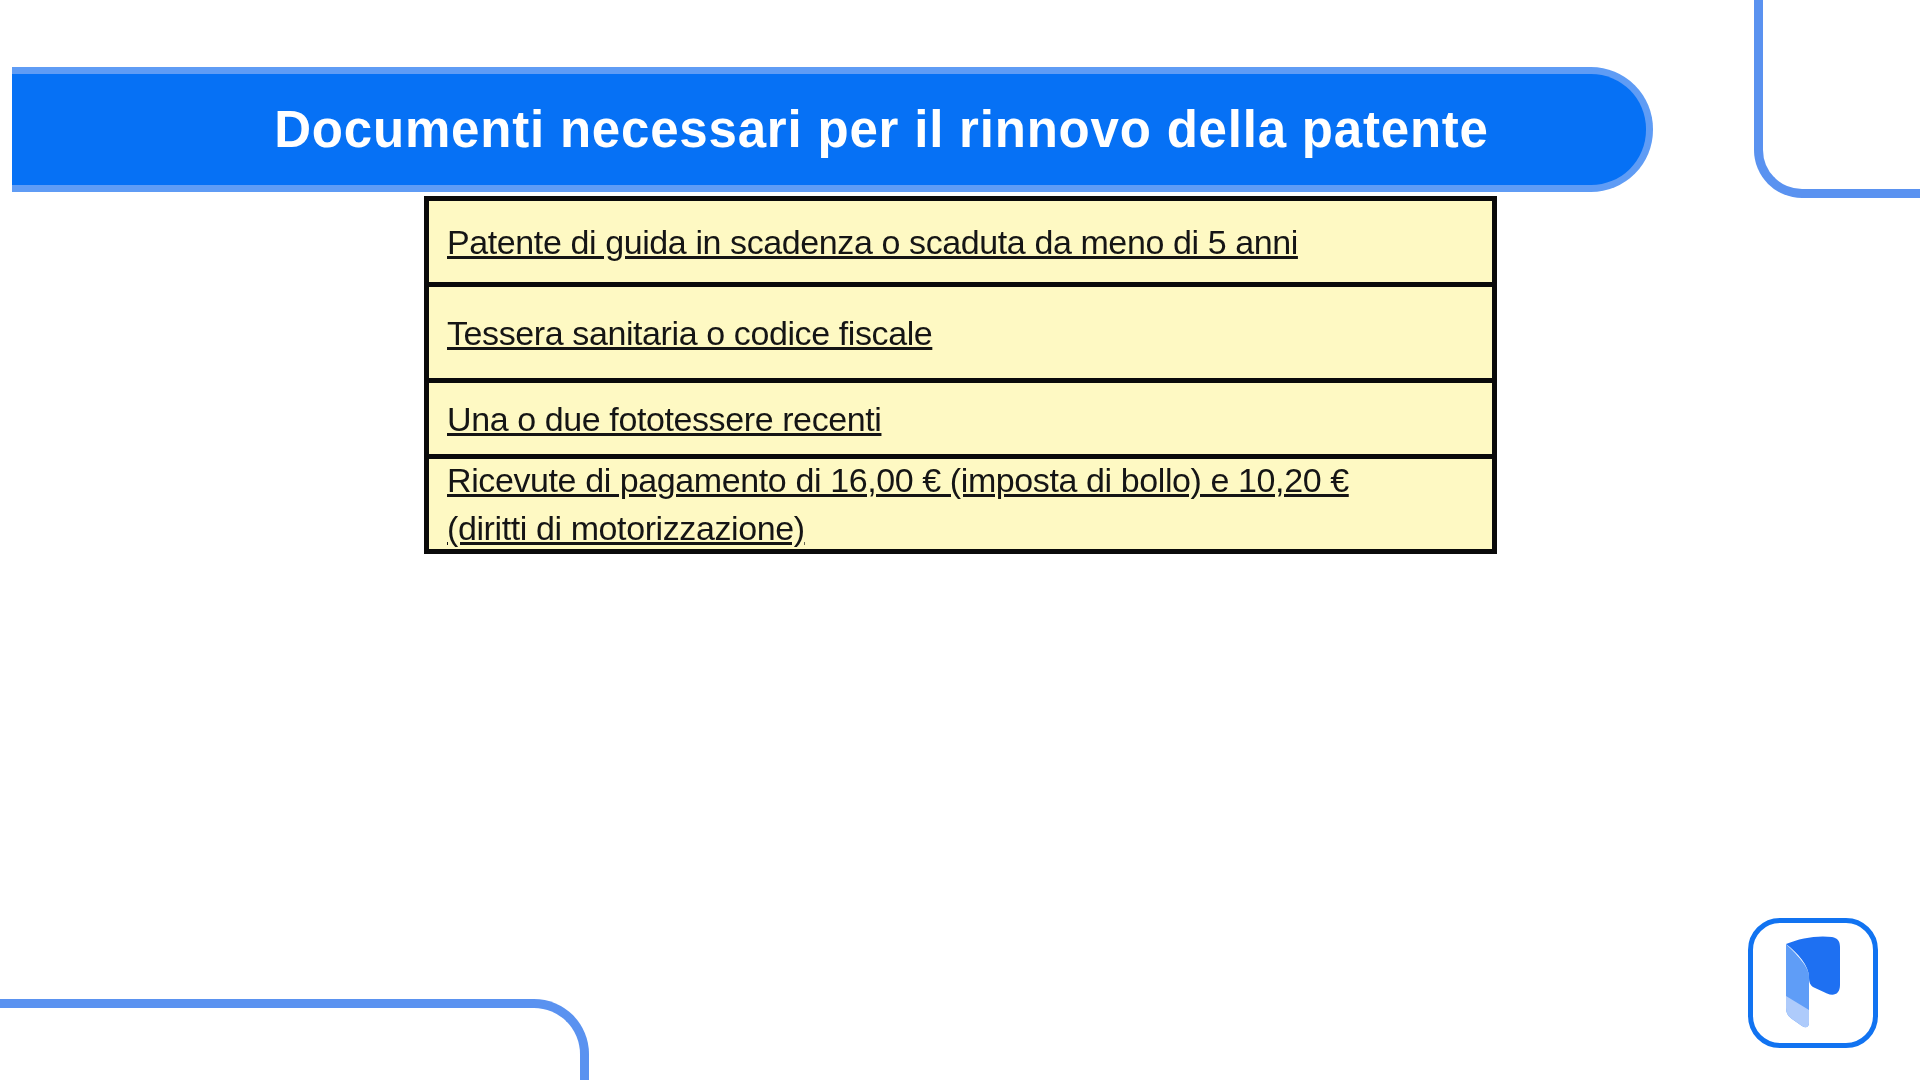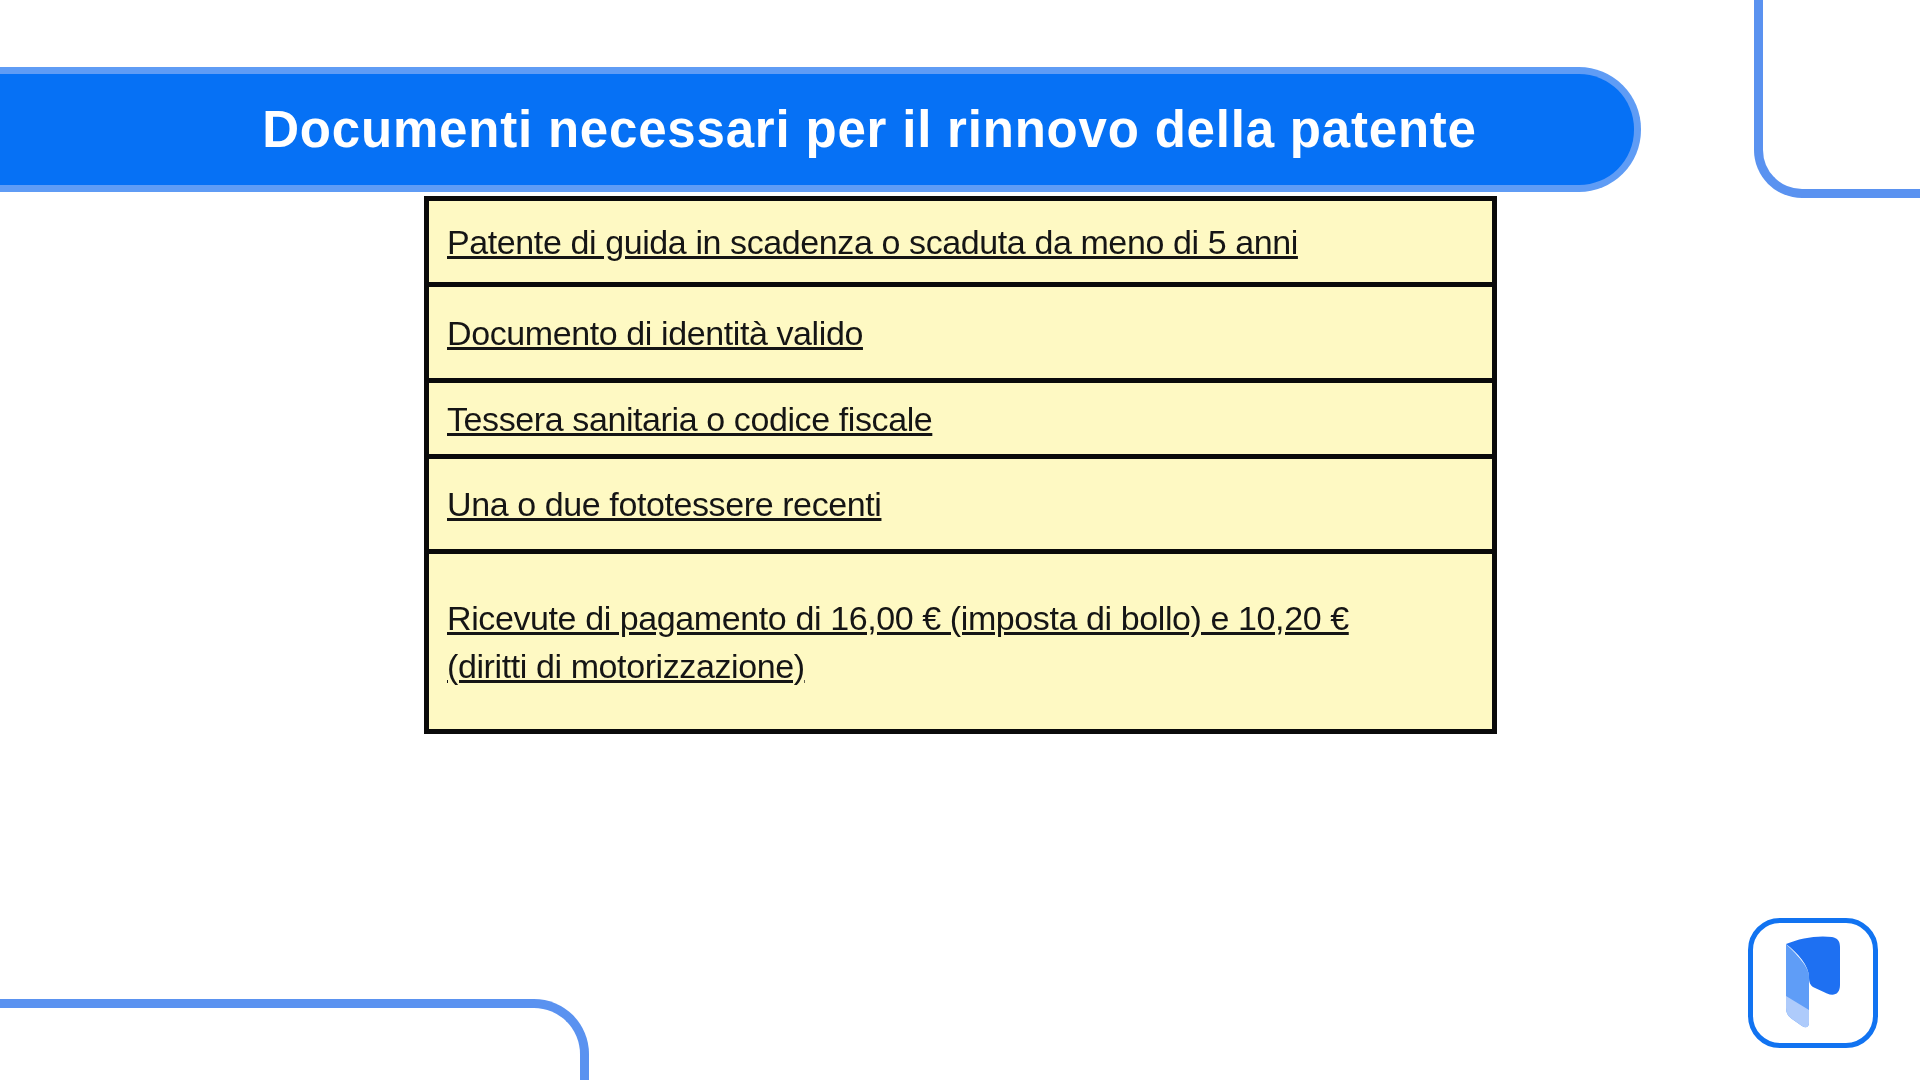--- a/index.html
+++ b/index.html
@@ -35,21 +35,21 @@
     height: 300px;
     border-top: 9px solid var(--corner-frame, #5a92f0);
     border-right: 9px solid var(--corner-frame, #5a92f0);
     border-top-right-radius: 55px;
     box-sizing: border-box;
   }
 
   
   .banner {
     position: absolute;
-    left: 0;
+    left: 12px;
     top: 67px;
     width: 1641px;
     height: 125px;
     box-sizing: border-box;
     background: var(--banner-fill, #0671f5);
     border: 7px solid var(--banner-border, #5f9cf5);
     border-left: none;
     border-radius: 0 62px 62px 0;
     display: flex;
     align-items: center;
@@ -127,23 +127,20 @@
 
   <header class="banner">
     <h1>Documenti necessari per il rinnovo della patente</h1>
   </header>
 
   <section class="doc-table">
     <div class="row">
       <span>Patente di guida in scadenza o scaduta da meno di 5 anni</span>
     </div>
     <div class="row">
-      <span>Documento di identità valido</span>
-    </div>
-    <div class="row">
       <span>Tessera sanitaria o codice fiscale</span>
     </div>
     <div class="row">
       <span>Una o due fototessere recenti</span>
     </div>
     <div class="row">
       <span>Ricevute di pagamento di 16,00 € (imposta di bollo) e 10,20 €
 (diritti di motorizzazione)</span>
     </div>
   </section>

